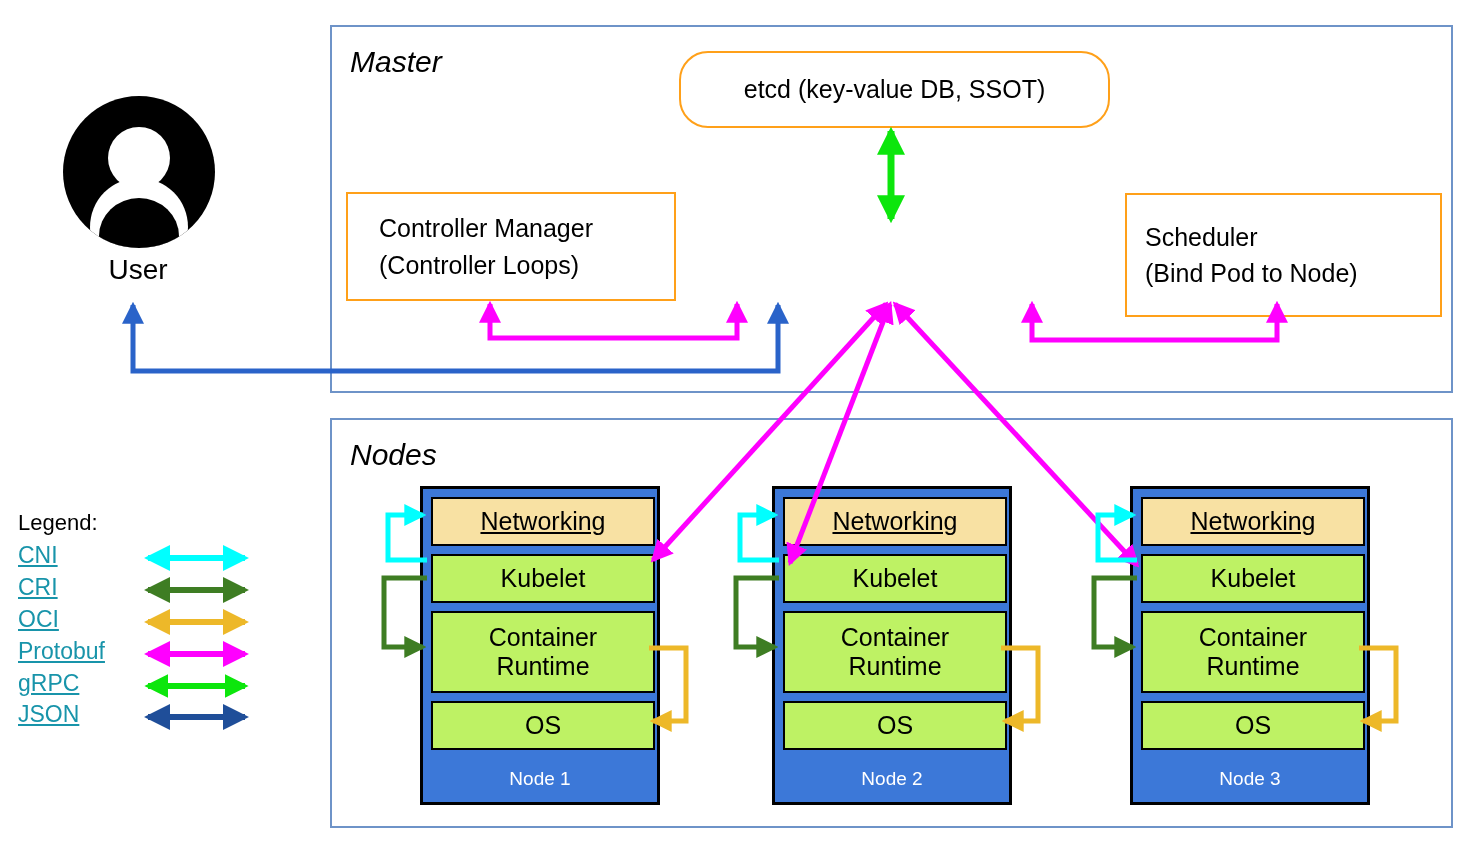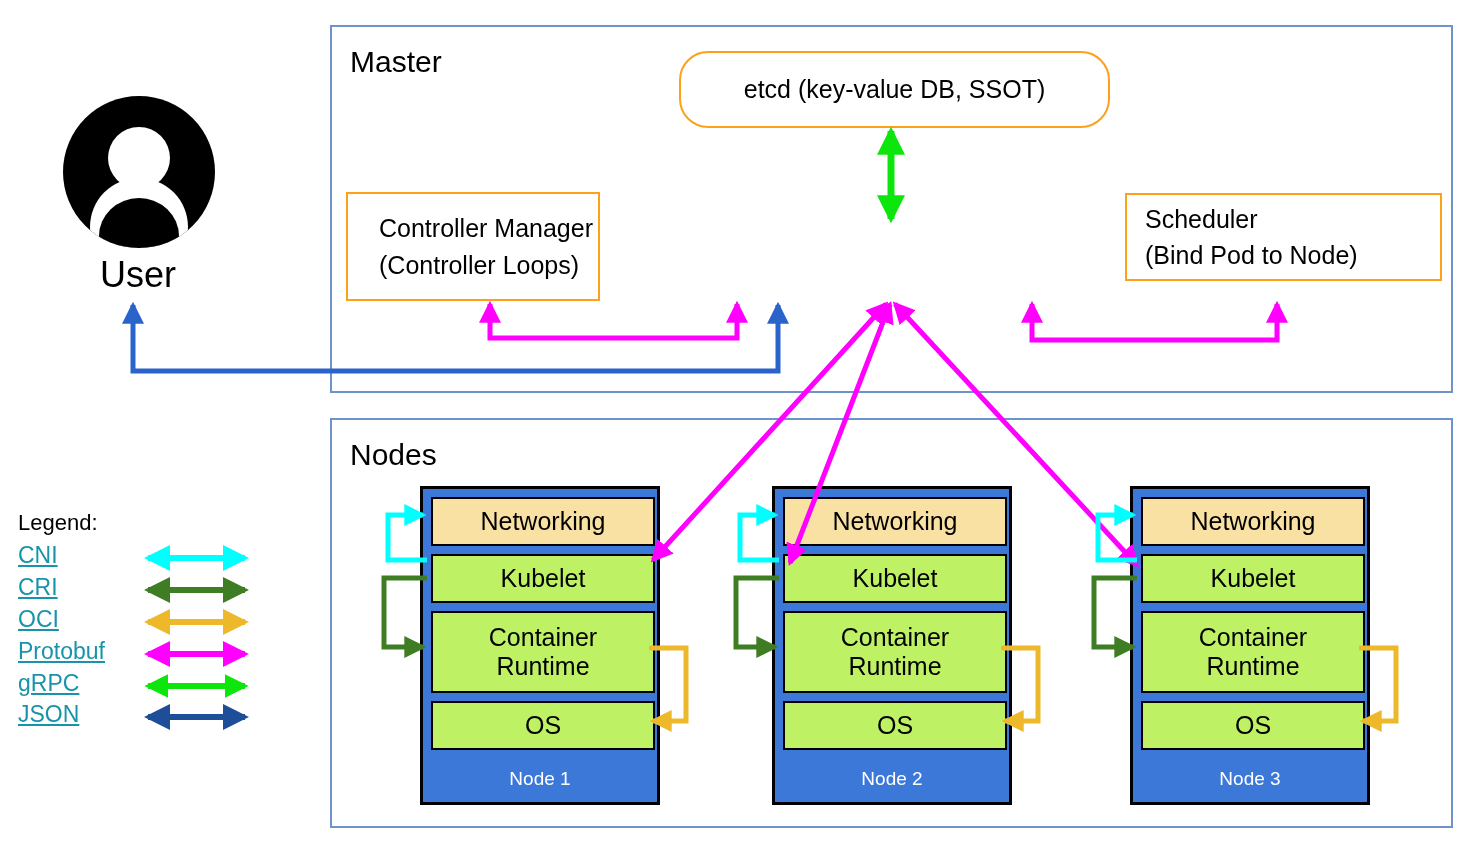--- a/index.html
+++ b/index.html
@@ -17,46 +17,46 @@
     --c-link:#1894AA;
   }
   *{box-sizing:border-box;margin:0;padding:0;}
   html,body{background:#fff;}
   body{font-family:"Liberation Sans","DejaVu Sans",sans-serif;color:#000;}
   #canvas{position:relative;width:1475px;height:852px;background:#fff;overflow:hidden;}
 
   .outer-box{position:absolute;border:2px solid var(--c-outer);background:transparent;}
   #master-box{left:330px;top:25px;width:1123px;height:368px;}
   #nodes-box{left:330px;top:418px;width:1123px;height:410px;}
-  .region-title{position:absolute;left:18px;top:18px;font-size:30px;color:#000;}
+  .region-title{position:absolute;left:18px;top:18px;font-size:30px;color:#000;font-style:italic;}
 
   .obox{position:absolute;border:2px solid var(--c-orange);background:#fff;font-size:25px;line-height:1.45;}
   .obox.center{display:flex;align-items:center;justify-content:center;text-align:center;}
   .obox.leftal{display:flex;flex-direction:column;justify-content:center;padding-left:18px;}
 
   #etcd-box{left:347px;top:24px;width:431px;height:77px;border-radius:29px;}
-  #cm-box{left:14px;top:165px;width:254px;height:109px;padding-left:31px;}
+  #cm-box{left:14px;top:165px;width:330px;height:109px;padding-left:31px;}
   #api-box{left:378px;top:198px;width:367px;height:75px;}
-  #sched-box{left:793px;top:166px;width:317px;height:88px;}
+  #sched-box{left:793px;top:166px;width:317px;height:124px;}
 
   .node-stack{position:absolute;top:66px;width:240px;height:319px;background:var(--c-nodeblue);border:3px solid #000;}
   #node-stack-1{left:88px;}
   #node-stack-2{left:440px;}
   #node-stack-3{left:798px;}
   .layer{position:absolute;left:8px;width:224px;background:#bef264;border:2px solid #000;
          display:flex;align-items:center;justify-content:center;font-size:25px;text-align:center;}
-  .layer.networking{top:8px;height:49px;background:var(--c-tan);}
+  .layer.networking{top:8px;height:49px;background:var(--c-tan);text-decoration:underline;}
   .layer.kubelet{top:65px;height:49px;}
   .layer.runtime{top:122px;height:82px;line-height:1.18;}
   .layer.runtime span{display:block;max-width:150px;}
   .layer.os{top:212px;height:49px;}
   .node-name{position:absolute;left:0;top:265px;width:100%;height:50px;display:flex;align-items:center;justify-content:center;
              color:#ffffff;font-size:19px;}
 
-  #user-label{position:absolute;left:78px;top:254px;width:120px;text-align:center;font-size:36px;}
+  #user-label{position:absolute;left:78px;top:254px;width:120px;text-align:center;font-size:28px;}
 
   #legend{position:absolute;left:18px;top:510px;}
   #legend-title{font-size:22px;margin-bottom:4px;}
   .legend-item{height:31.8px;display:flex;align-items:center;}
   .legend-link{font-size:23px;color:var(--c-link);text-decoration:underline;cursor:pointer;}
 
   #arrow-overlay,#user-icon-svg{position:absolute;pointer-events:none;}
   #arrow-overlay{left:0;top:0;z-index:10;}
   #user-icon-svg{left:59px;top:92px;}
   .shaft{fill:none;}

